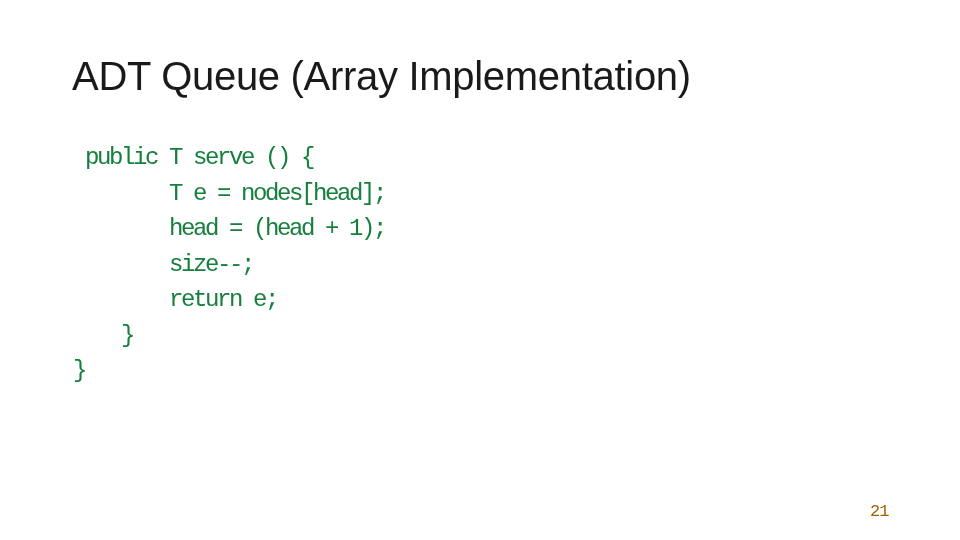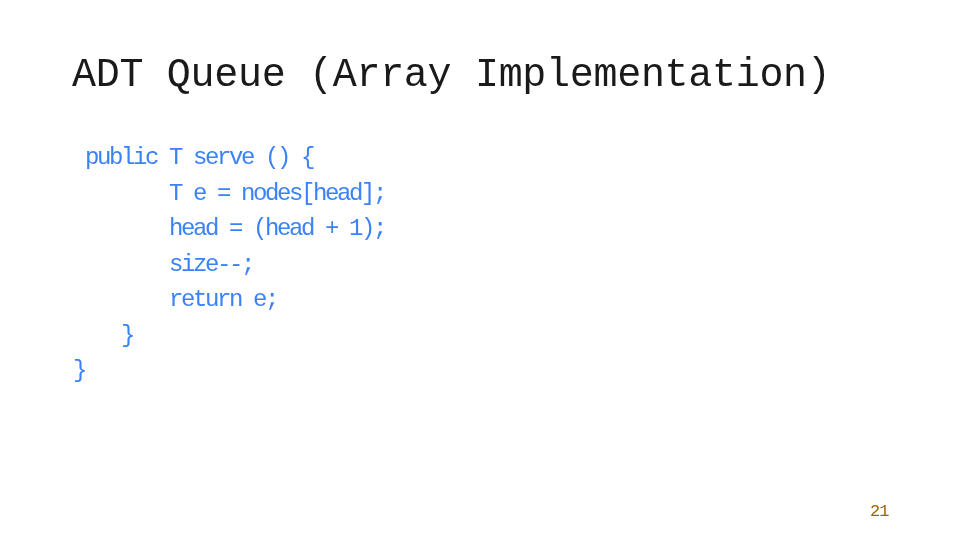--- a/index.html
+++ b/index.html
@@ -13,38 +13,38 @@
     height: 540px;
     background: #ffffff;
     overflow: hidden;
     font-family: "Liberation Sans", sans-serif;
   }
   .slide-title {
     position: absolute;
     left: 72px;
     top: 52px;
     margin: 0;
-    font-family: Liberation Mono, monospace;
+    font-family: Liberation Sans, sans-serif;
     font-size: 40px;
     font-weight: 300;
     letter-spacing: -0.3px;
     color: #1a1a1a;
     white-space: nowrap;
     line-height: 1.2;
   }
   .code-block {
     position: absolute;
     left: 73px;
     top: 140px;
     margin: 0;
     font-family: "Liberation Mono", monospace;
     font-size: 24px;
     letter-spacing: -2.4px;
     line-height: 35.5px;
-    color: #3b82f6;
+    color: #15803d;
     white-space: pre;
   }
   .page-number {
     position: absolute;
     left: 870px;
     top: 502px;
     font-family: "Liberation Mono", monospace;
     font-size: 17px;
     letter-spacing: -1px;
     color: #a16207;

